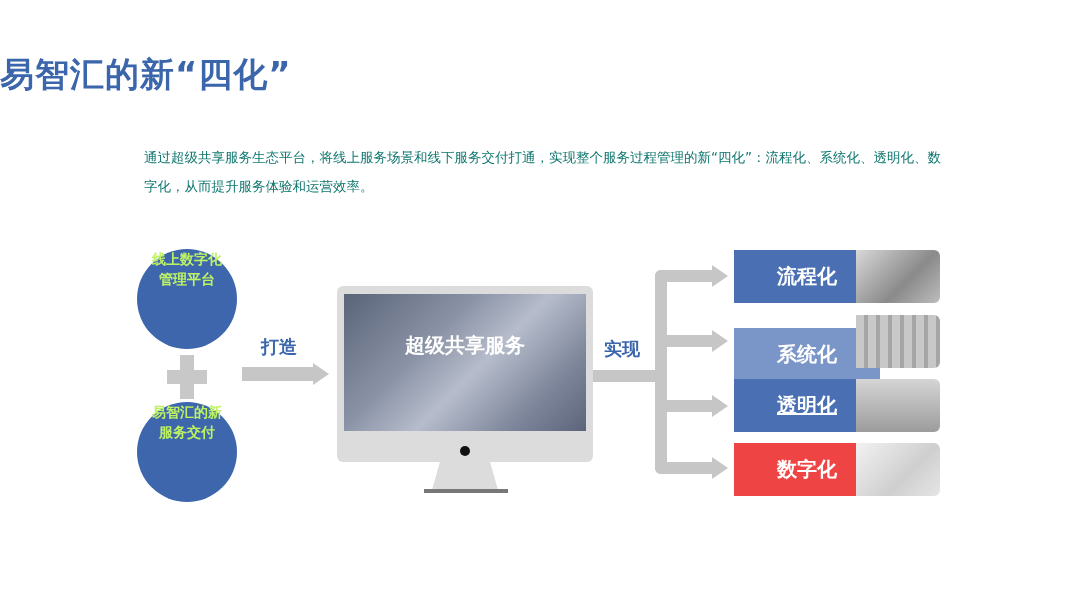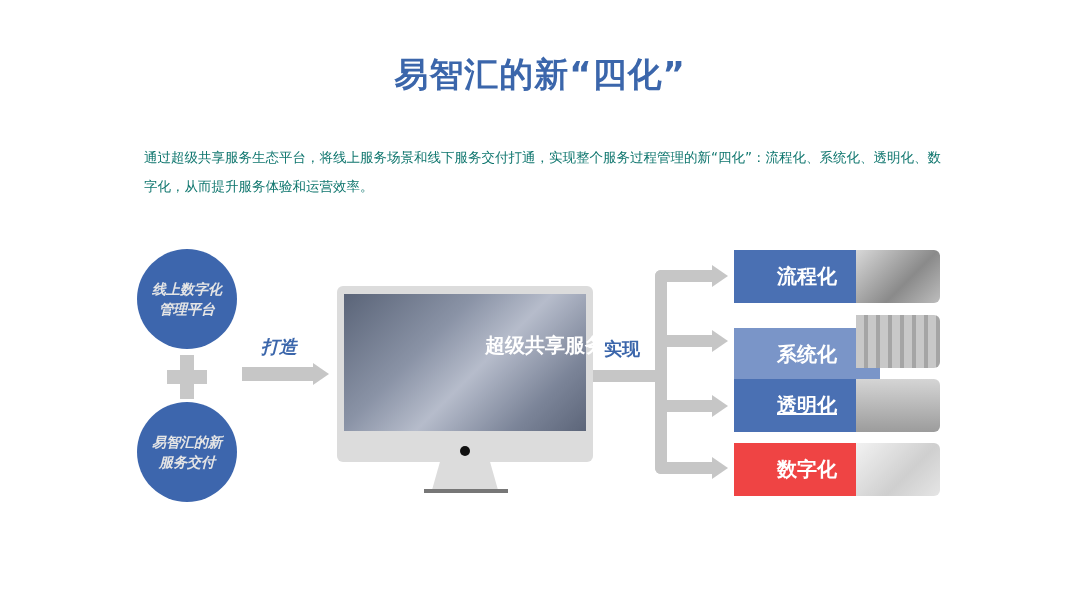--- a/index.html
+++ b/index.html
@@ -1,28 +1,28 @@
 <!DOCTYPE html>
 <html><head>
 <meta charset="utf-8">
 <style>
   html,body{margin:0;padding:0;}
   body{width:1080px;height:607px;background:#ffffff;position:relative;overflow:hidden;font-family:"DejaVu Sans","Liberation Sans",sans-serif;}
   .abs{position:absolute;}
-  .title{left:0;width:1080px;top:52px;text-align:center;font-size:34px;font-weight:bold;color:#3b66ab;letter-spacing:1px;}
+  .title{left:0;width:1080px;top:52px;text-align:left;font-size:34px;font-weight:bold;color:#3b66ab;letter-spacing:1px;}
   .desc{left:144px;top:143px;width:800px;font-size:13.5px;line-height:29px;color:#0f766e;}
-  .circle{width:100px;height:100px;border-radius:50%;background:#3d66ad;color:#e5e5e5;display:flex;align-items:center;justify-content:center;text-align:center;font-size:14px;font-weight:bold;line-height:20px;font-style:italic;}
+  .circle{width:100px;height:100px;border-radius:50%;background:#3d66ad;color:#bef264;display:flex;justify-content:center;text-align:center;font-size:14px;font-weight:bold;line-height:20px;}
   .plus-h{left:167px;top:370px;width:40px;height:14px;background:#c8c8c8;}
   .plus-v{left:180px;top:355px;width:14px;height:44px;background:#c8c8c8;}
   .label-blue{font-size:18px;font-weight:bold;color:#3b66ab;}
   .arrow-shaft{background:#c6c6c6;}
   .arrow-head{width:0;height:0;border-top:11px solid transparent;border-bottom:11px solid transparent;border-left:16px solid #c6c6c6;}
   .monitor{left:337px;top:286px;width:256px;height:176px;background:#dcdcdc;border-radius:6px;}
   .screen{left:344px;top:294px;width:242px;height:137px;background:linear-gradient(135deg,#5a6478 0%,#8a93a6 35%,#b6bccb 55%,#7c8599 80%,#5c6579 100%);overflow:hidden;}
-  .screen-text{left:344px;top:330px;width:242px;text-align:right;color:#ffffff;font-size:20px;font-weight:bold;line-height:30px;padding-left:19px;}
+  .screen-text{left:344px;top:330px;width:242px;text-align:center;color:#ffffff;font-size:20px;font-weight:bold;line-height:30px;}
   .cam{left:460px;top:446px;width:10px;height:10px;border-radius:50%;background:#111;}
   .stand{left:432px;top:462px;width:66px;height:28px;background:#dcdcdc;clip-path:polygon(12% 0,88% 0,100% 100%,0 100%);}
   .base{left:424px;top:489px;width:84px;height:4px;background:#777;}
   .result-box{width:146px;height:53px;border-radius:0;color:#fff;font-size:20px;font-weight:bold;display:flex;align-items:center;justify-content:center;}
   .result-img{width:84px;height:53px;border-radius:0 6px 6px 0;}
 </style>
 </head>
 <body>
 
 <div class="abs title">易智汇的新“四化”</div>
@@ -36,21 +36,21 @@
 </div>
 <div class="abs plus-h"></div>
 <div class="abs plus-v"></div>
 <div class="abs circle" style="left:137px;top:402px;">
   <div>
       <div>易智汇的新</div>
       <div>服务交付</div>
     </div>
 </div>
 
-<div class="abs label-blue" style="left:261px;top:335px;font-style:italic;">打造</div>
+<div class="abs label-blue" style="left:261px;top:335px;">打造</div>
 <div class="abs arrow-shaft" style="left:242px;top:367px;width:72px;height:14px;"></div>
 <div class="abs arrow-head" style="left:313px;top:363px;"></div>
 
 <div class="abs monitor"></div>
 <div class="abs screen"></div>
 <div class="abs screen-text">
   <div>超级共享服务</div>
 </div>
 <div class="abs cam"></div>
 <div class="abs stand"></div>

